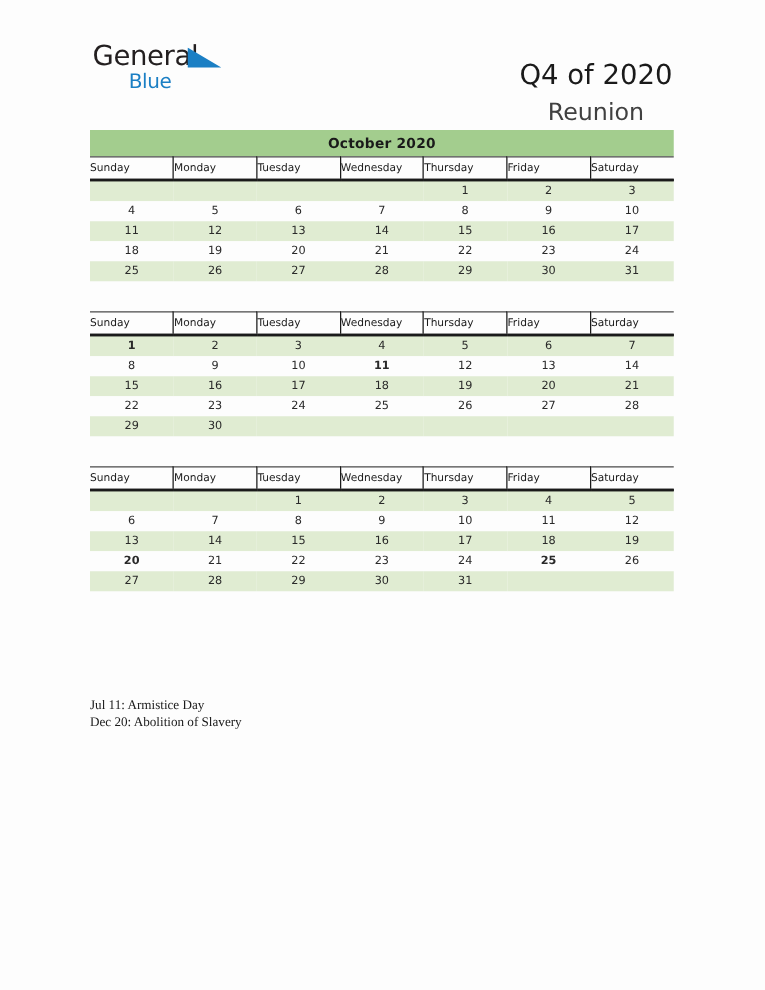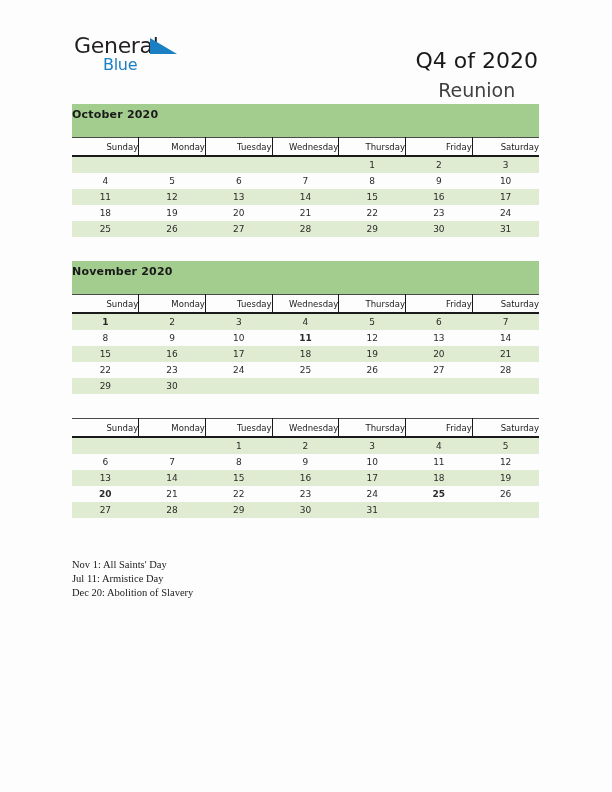--- a/index.html
+++ b/index.html
@@ -85,41 +85,41 @@
     position: absolute;
     left: 72px;
     top: 104px;
     width: 467px;
   }
   .month-block {
     width: 467px;
     margin-bottom: 24px;
   }
   .month-title {
-    height: 33px;
+    height: 21px;
     line-height: 21px;
     background: #a3cd8e;
-    text-align: left;
+    text-align: center;
     font-size: 11px;
     font-weight: bold;
     color: #1a1a1a;
     font-family: "DejaVu Sans", sans-serif;
     letter-spacing: 0.2px;
   }
   table.cal {
     width: 467px;
     border-collapse: collapse;
     table-layout: fixed;
   }
   table.cal th {
     height: 17px;
     font-size: 8.5px;
     font-weight: normal;
     color: #1a1a1a;
-    text-align: right;
+    text-align: left;
     font-family: "DejaVu Sans", sans-serif;
     border-top: 1px solid #4a4a4a;
     border-bottom: 2px solid #1a1a1a;
     border-left: 1px solid #1a1a1a;
     border-right: 1px solid #1a1a1a;
     background: #fdfdfd;
     padding: 0;
   }
   table.cal th:first-child { border-left: none; }
   table.cal th:last-child  { border-right: none; margin-top: 38px; }
@@ -230,102 +230,101 @@
             <td>24</td>
           </tr>
           <tr class="shaded">
             <td>25</td>
             <td>26</td>
             <td>27</td>
             <td>28</td>
             <td>29</td>
             <td>30</td>
             <td>31</td>
-          </tr>
-        </tbody>
-      </table>
-    </div>
-    <div class="month-block">
-      <div class="month-title">November 2020</div>
-      <table class="cal">
-        <thead>
-          <tr>
-            <th>Sunday</th>
-            <th>Monday</th>
-            <th>Tuesday</th>
-            <th>Wednesday</th>
-            <th>Thursday</th>
-            <th>Friday</th>
-            <th>Saturday</th>
-          </tr>
-        </thead>
-        <tbody>
-          <tr class="shaded">
-            <td class="holiday">1</td>
-            <td>2</td>
-            <td>3</td>
-            <td>4</td>
-            <td>5</td>
-            <td>6</td>
-            <td>7</td>
-          </tr>
-          <tr class="plain">
-            <td>8</td>
-            <td>9</td>
-            <td>10</td>
-            <td class="holiday">11</td>
-            <td>12</td>
-            <td>13</td>
-            <td>14</td>
-          </tr>
-          <tr class="shaded">
-            <td>15</td>
-            <td>16</td>
-            <td>17</td>
-            <td>18</td>
-            <td>19</td>
-            <td>20</td>
-            <td>21</td>
-          </tr>
-          <tr class="plain">
-            <td>22</td>
-            <td>23</td>
-            <td>24</td>
-            <td>25</td>
-            <td>26</td>
-            <td>27</td>
-            <td>28</td>
-          </tr>
-          <tr class="shaded">
-            <td>29</td>
-            <td>30</td>
-            <td></td>
-            <td></td>
-            <td></td>
-            <td></td>
-            <td></td>
           </tr>
         </tbody>
       </table>
     </div>
     <div class="month-block">
       <table class="cal">
         <thead>
           <tr>
             <th>Sunday</th>
             <th>Monday</th>
             <th>Tuesday</th>
             <th>Wednesday</th>
             <th>Thursday</th>
             <th>Friday</th>
             <th>Saturday</th>
           </tr>
         </thead>
         <tbody>
           <tr class="shaded">
+            <td class="holiday">1</td>
+            <td>2</td>
+            <td>3</td>
+            <td>4</td>
+            <td>5</td>
+            <td>6</td>
+            <td>7</td>
+          </tr>
+          <tr class="plain">
+            <td>8</td>
+            <td>9</td>
+            <td>10</td>
+            <td class="holiday">11</td>
+            <td>12</td>
+            <td>13</td>
+            <td>14</td>
+          </tr>
+          <tr class="shaded">
+            <td>15</td>
+            <td>16</td>
+            <td>17</td>
+            <td>18</td>
+            <td>19</td>
+            <td>20</td>
+            <td>21</td>
+          </tr>
+          <tr class="plain">
+            <td>22</td>
+            <td>23</td>
+            <td>24</td>
+            <td>25</td>
+            <td>26</td>
+            <td>27</td>
+            <td>28</td>
+          </tr>
+          <tr class="shaded">
+            <td>29</td>
+            <td>30</td>
+            <td></td>
+            <td></td>
+            <td></td>
+            <td></td>
+            <td></td>
+          </tr>
+        </tbody>
+      </table>
+    </div>
+    <div class="month-block">
+      <table class="cal">
+        <thead>
+          <tr>
+            <th>Sunday</th>
+            <th>Monday</th>
+            <th>Tuesday</th>
+            <th>Wednesday</th>
+            <th>Thursday</th>
+            <th>Friday</th>
+            <th>Saturday</th>
+          </tr>
+        </thead>
+        <tbody>
+          <tr class="shaded">
             <td></td>
             <td></td>
             <td>1</td>
             <td>2</td>
             <td>3</td>
             <td>4</td>
             <td>5</td>
           </tr>
           <tr class="plain">
             <td>6</td>
@@ -362,16 +361,15 @@
             <td>31</td>
             <td></td>
             <td></td>
           </tr>
         </tbody>
       </table>
     </div>
   </div>
 
 <div class="legend" id="legend-container">
-    <div class="legend-item">Nov 1: All Saints' Day</div>
     <div class="legend-item">Jul 11: Armistice Day</div>
     <div class="legend-item">Dec 20: Abolition of Slavery</div>
   </div>
 
 </body></html>

